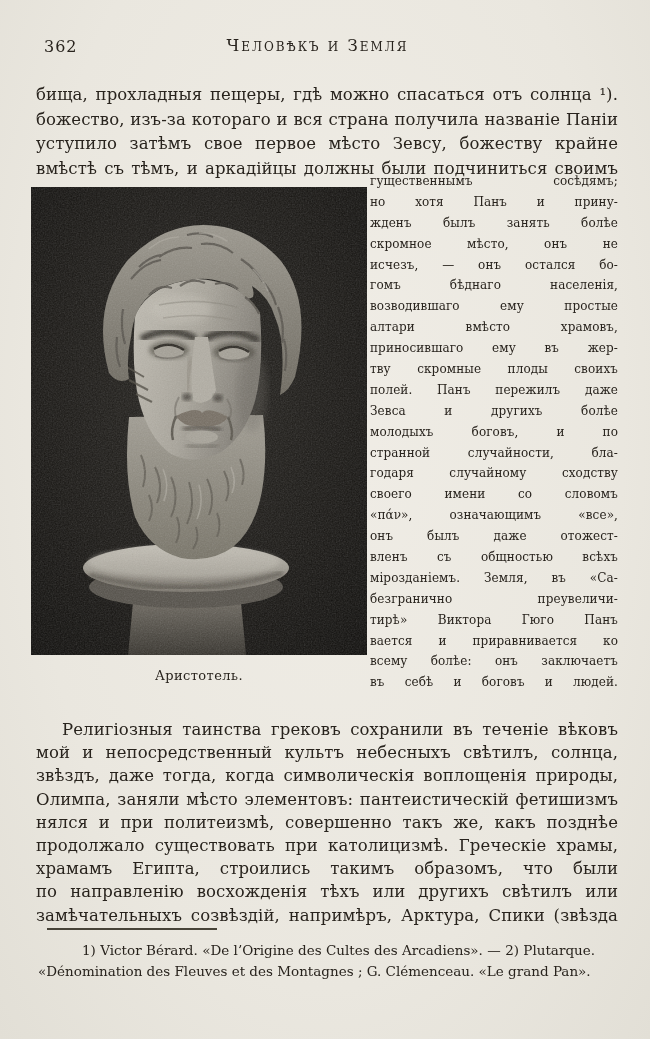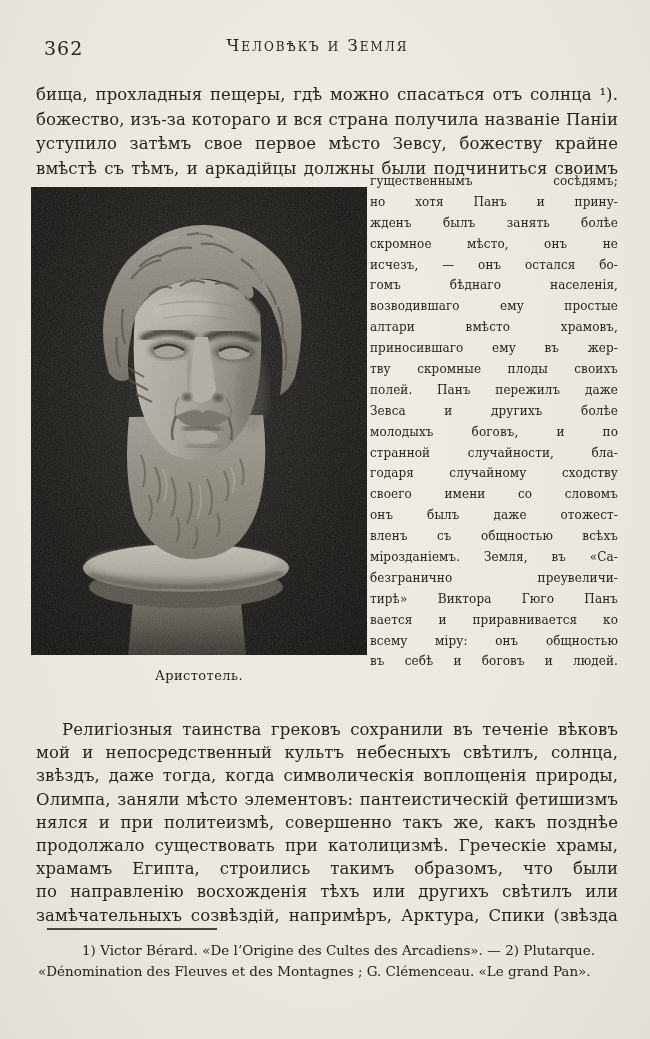--- a/index.html
+++ b/index.html
@@ -2,21 +2,21 @@
 <html><head>
 <meta charset="utf-8">
 <style>
   html,body{margin:0;padding:0;background:#e9e6de;}
   .page{
     position:relative;width:650px;height:1039px;overflow:hidden;
     background:radial-gradient(ellipse at 50% 40%, #f0ede6 0%, #eae7df 65%, #e2dfd6 100%);
     font-family:"DejaVu Serif","Liberation Serif",serif;
     color:#28231d;
   }
-  .pagenum{position:absolute;left:44px;top:37px;font-size:19px;letter-spacing:1px;}
+  .pagenum{position:absolute;left:44px;top:37px;font-size:16px;letter-spacing:1px;}
   .runtitle{position:absolute;left:0;top:36px;width:635px;text-align:center;
     font-size:16.5px;font-variant-caps:small-caps;letter-spacing:2px;}
   .block{position:absolute;}
   .jl{text-align:justify;text-align-last:justify;overflow:hidden;letter-spacing:.1px;}
   .para1{left:36px;top:83px;width:582px;}
   .para1 .jl{height:24.5px;line-height:24.5px;font-size:16.5px;}
   .photo{position:absolute;left:31px;top:187px;width:336px;height:468px;}
   .photo svg{display:block;}
   .caption{position:absolute;left:31px;top:668px;width:336px;text-align:center;
     font-size:13px;font-weight:normal;letter-spacing:.4px;}
@@ -209,27 +209,28 @@
       <div class="jl">возводившаго ему простые</div>
       <div class="jl">алтари вмѣсто храмовъ,</div>
       <div class="jl">приносившаго ему въ жер-</div>
       <div class="jl">тву скромные плоды своихъ</div>
       <div class="jl">полей. Панъ пережилъ даже</div>
       <div class="jl">Зевса и другихъ болѣе</div>
       <div class="jl">молодыхъ боговъ, и по</div>
       <div class="jl">странной случайности, бла-</div>
       <div class="jl">годаря случайному сходству</div>
       <div class="jl">своего имени со словомъ</div>
+      <div class="jl">«πάν», означающимъ «все»,</div>
       <div class="jl">онъ былъ даже отожест-</div>
       <div class="jl">вленъ съ общностью всѣхъ</div>
       <div class="jl">мірозданіемъ. Земля, въ «Са-</div>
       <div class="jl">безгранично преувеличи-</div>
       <div class="jl">тирѣ» Виктора Гюго Панъ</div>
       <div class="jl">вается и приравнивается ко</div>
-      <div class="jl">всему міру: онъ общностью</div>
+      <div class="jl">всему болѣе: онъ заключаетъ</div>
       <div class="jl">въ себѣ и боговъ и людей.</div>
     </div>
 
   <div class="block para2">
       <div class="jl">Религіозныя таинства грековъ сохранили въ теченіе вѣковъ пря-</div>
       <div class="jl">мой и непосредственный культъ небесныхъ свѣтилъ, солнца, луны и</div>
       <div class="jl">звѣздъ, даже тогда, когда символическія воплощенія природы, боги</div>
       <div class="jl">Олимпа, заняли мѣсто элементовъ: пантеистическій фетишизмъ сохра-</div>
       <div class="jl">нялся и при политеизмѣ, совершенно такъ же, какъ позднѣе язычество</div>
       <div class="jl">продолжало существовать при католицизмѣ. Греческіе храмы, подобно</div>

